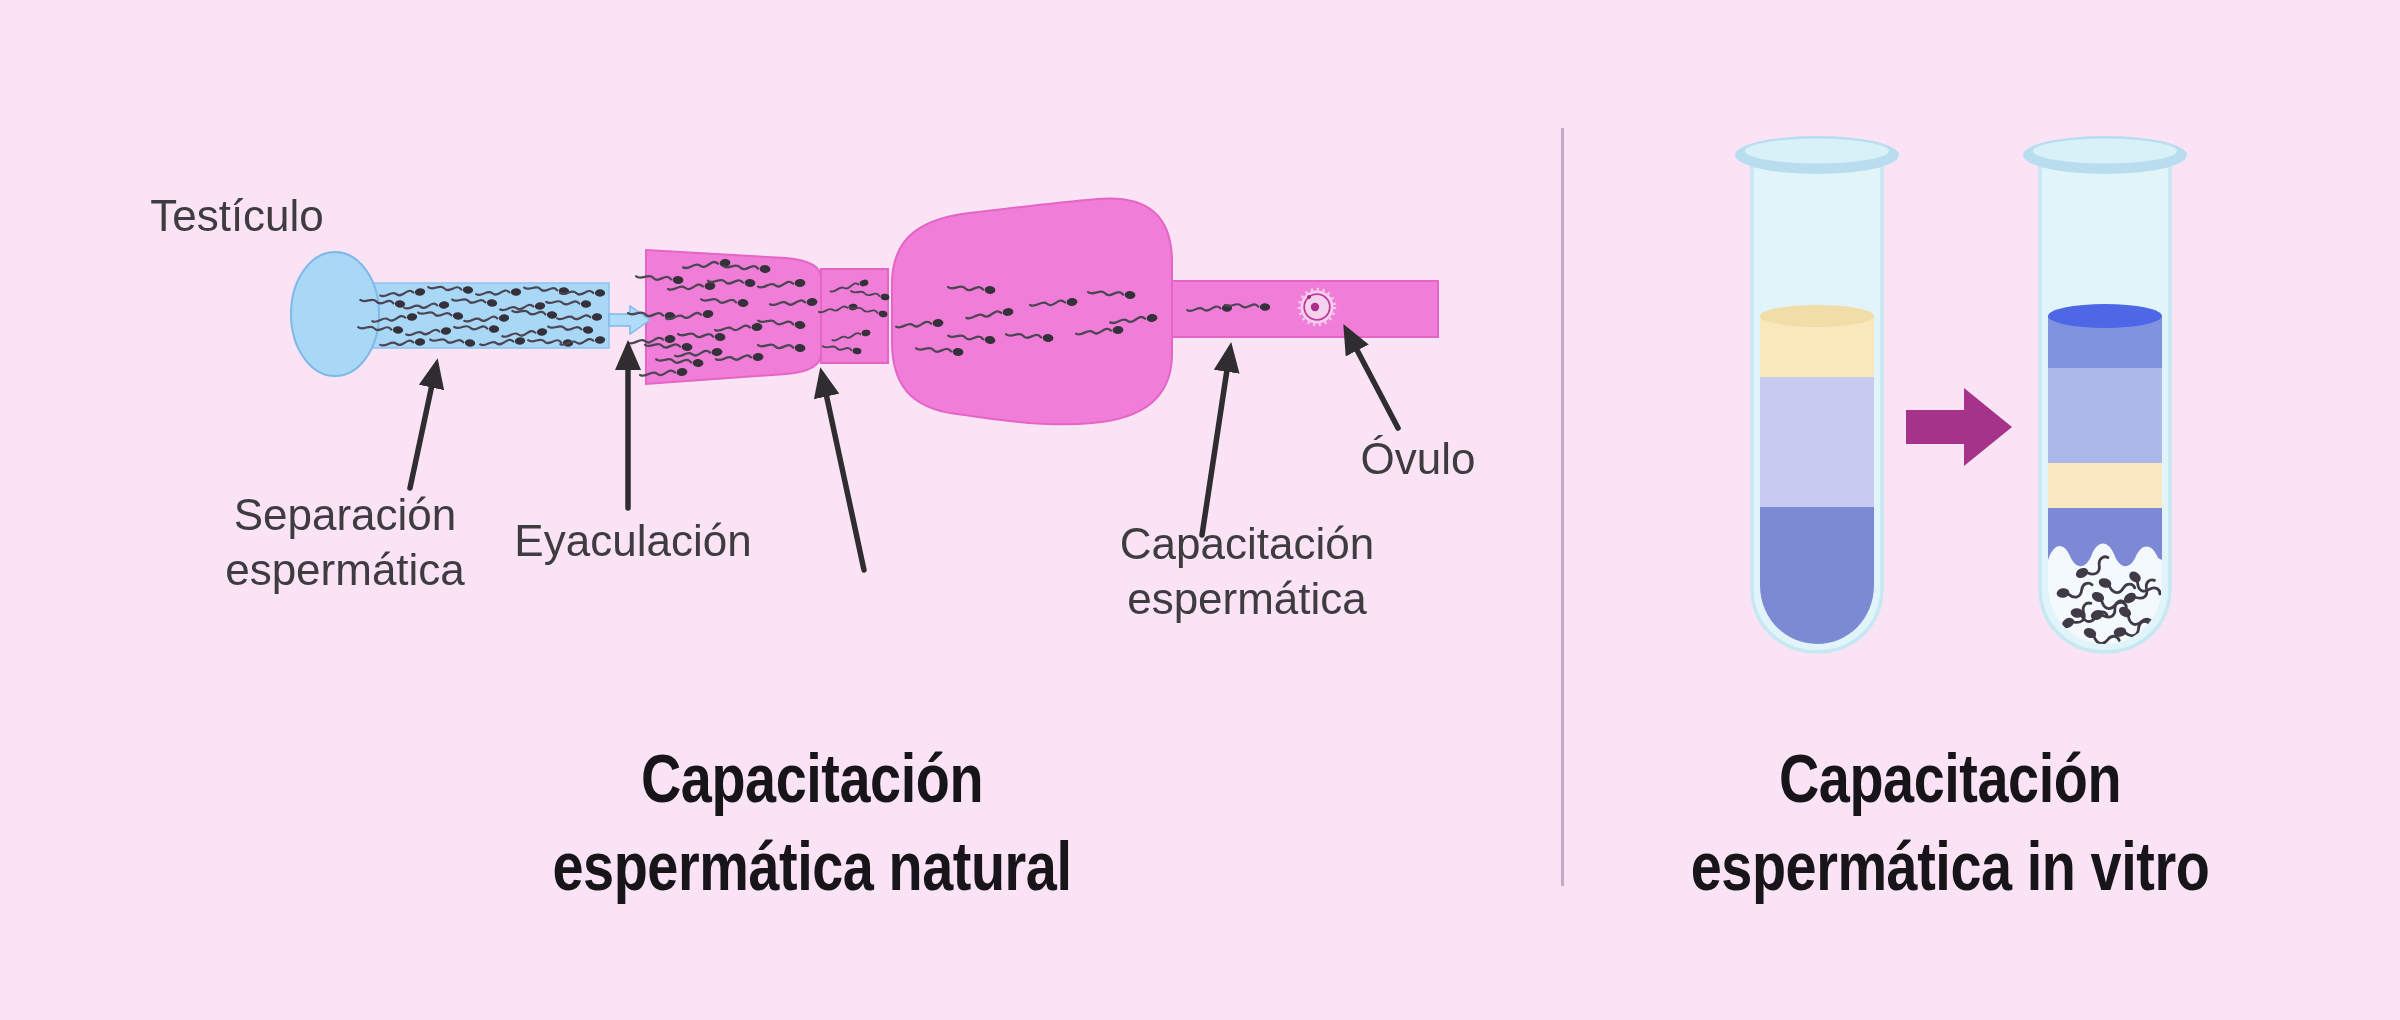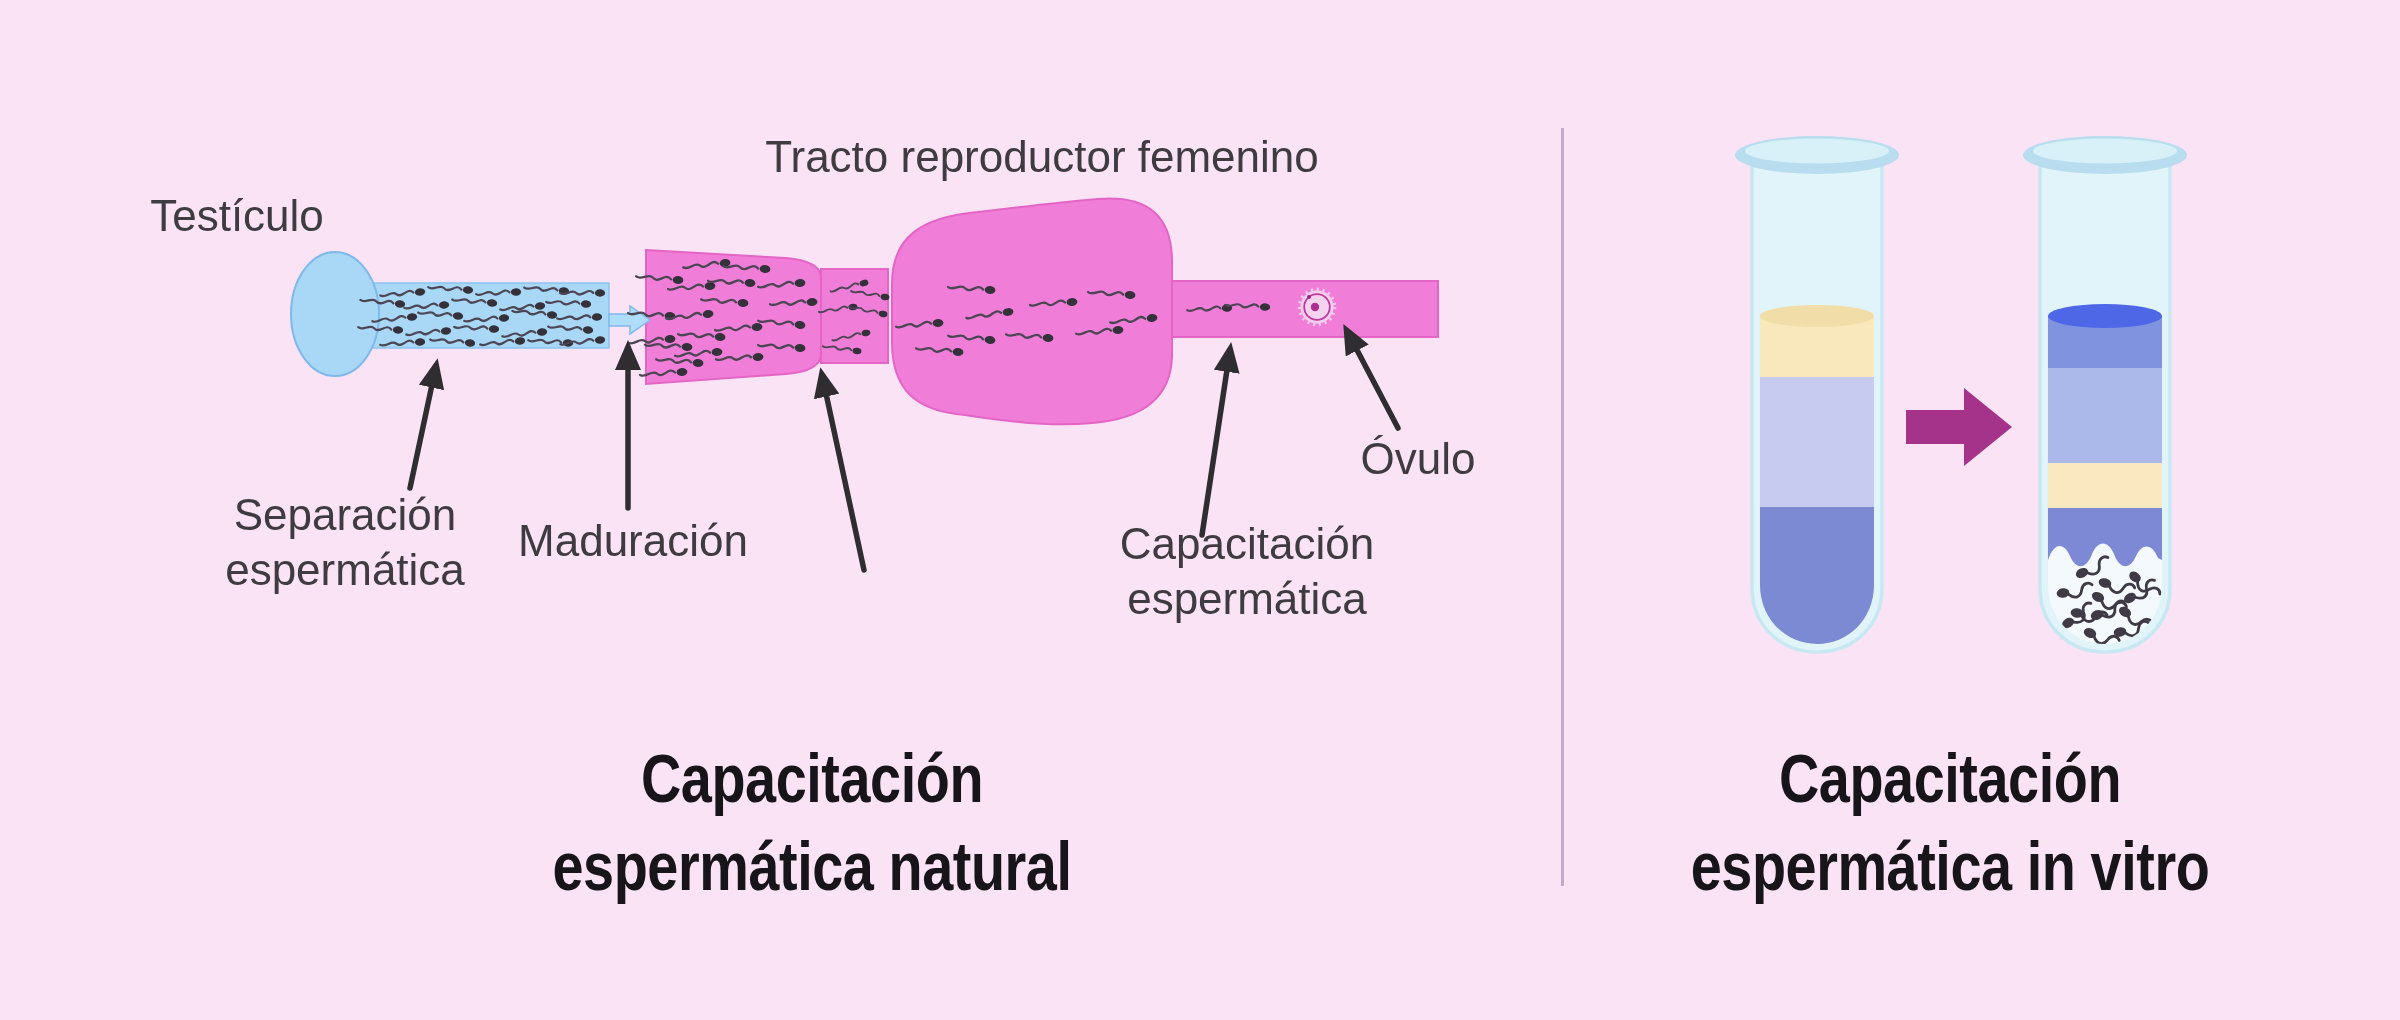--- a/index.html
+++ b/index.html
@@ -193,28 +193,27 @@
               <use href="#sperm2" transform="translate(2120 632) rotate(-12) scale(1)"></use>
             </g>
         </g>
         <ellipse cx="2105" cy="155" rx="82" ry="19" fill="#B7DDEE"></ellipse>
         <ellipse cx="2105" cy="151" rx="72" ry="12.5" fill="#D8F0F8"></ellipse>
       </g>
     </g>
   </svg>
 
   <div class="lbl" style="left:237px;top:215px">Testículo</div>
-  <div class="lbl" style="left:1042px;top:156px">Tracto reproductor femenino</div>
 
   <div class="lbl" style="left:345px;top:542px">
     <div>Separación</div>
     <div>espermática</div>
   </div>
 
-  <div class="lbl" style="left:633px;top:540px">Maduración</div>
+  <div class="lbl" style="left:633px;top:540px">Eyaculación</div>
 
 
   <div class="lbl" style="left:1247px;top:571px">
     <div>Capacitación</div>
     <div>espermática</div>
   </div>
 
   <div class="lbl" style="left:1418px;top:458px">Óvulo</div>
 
   <div class="title" style="left:812px;top:822px">

